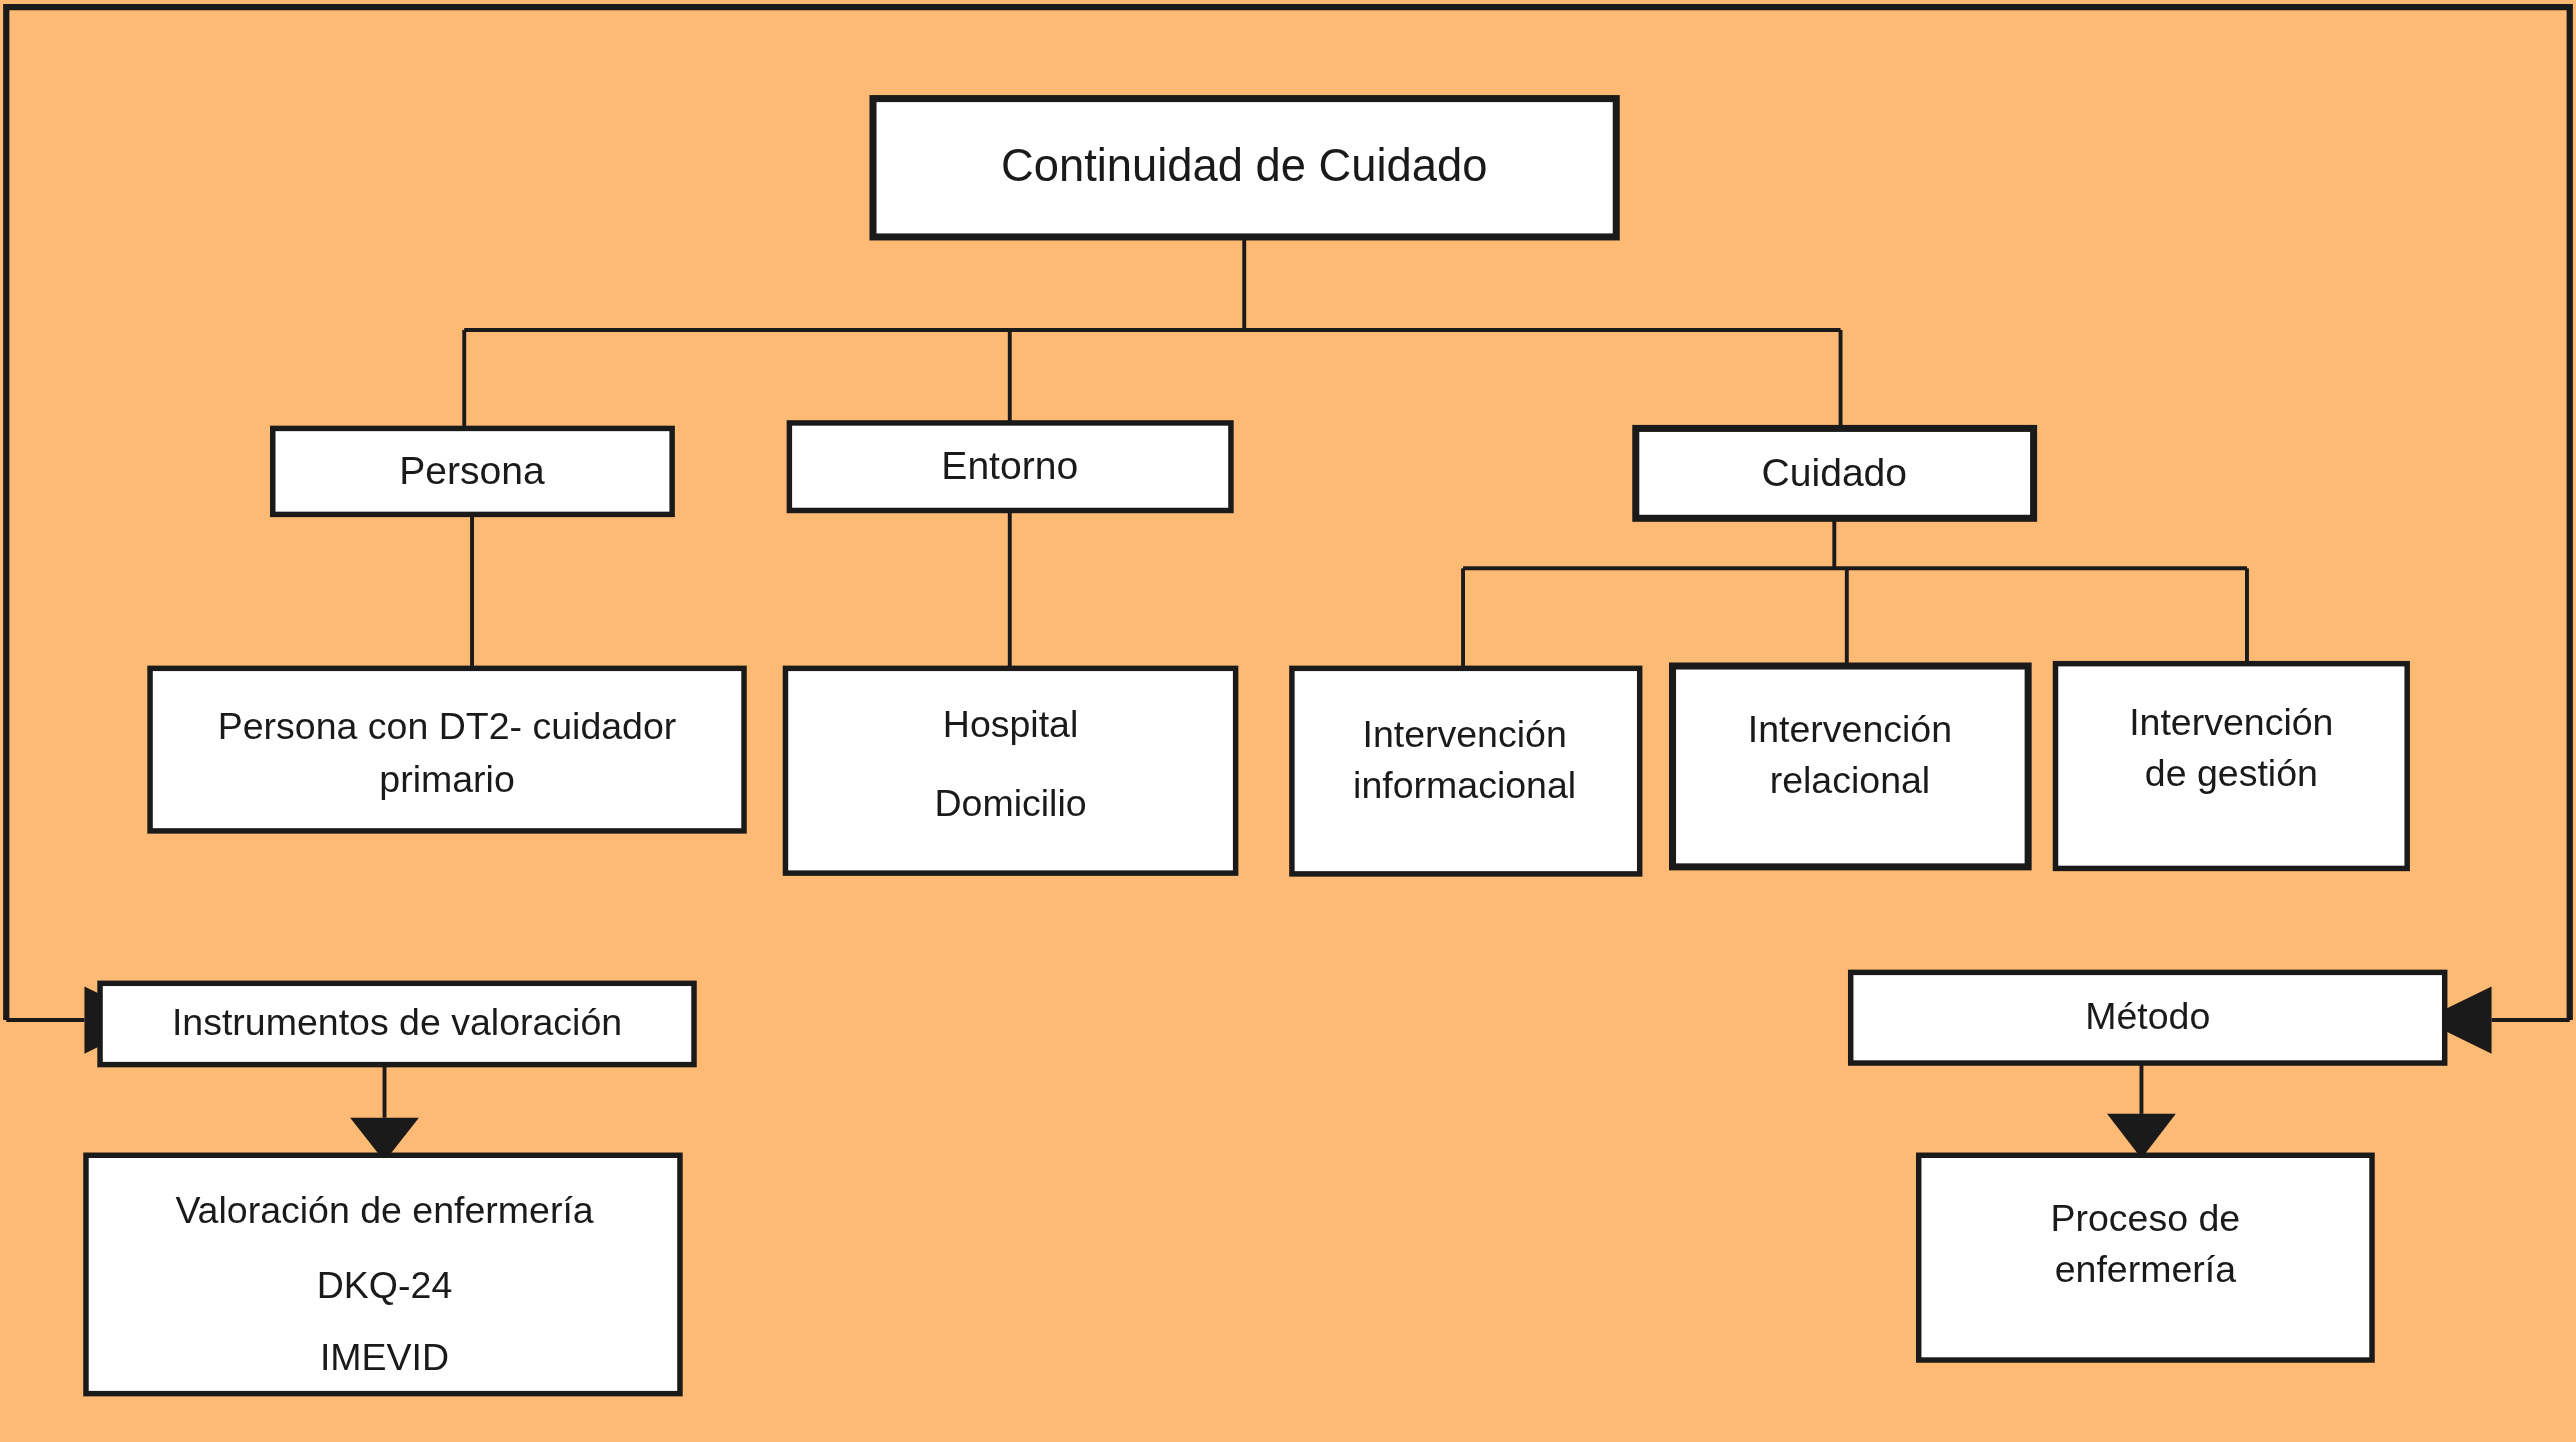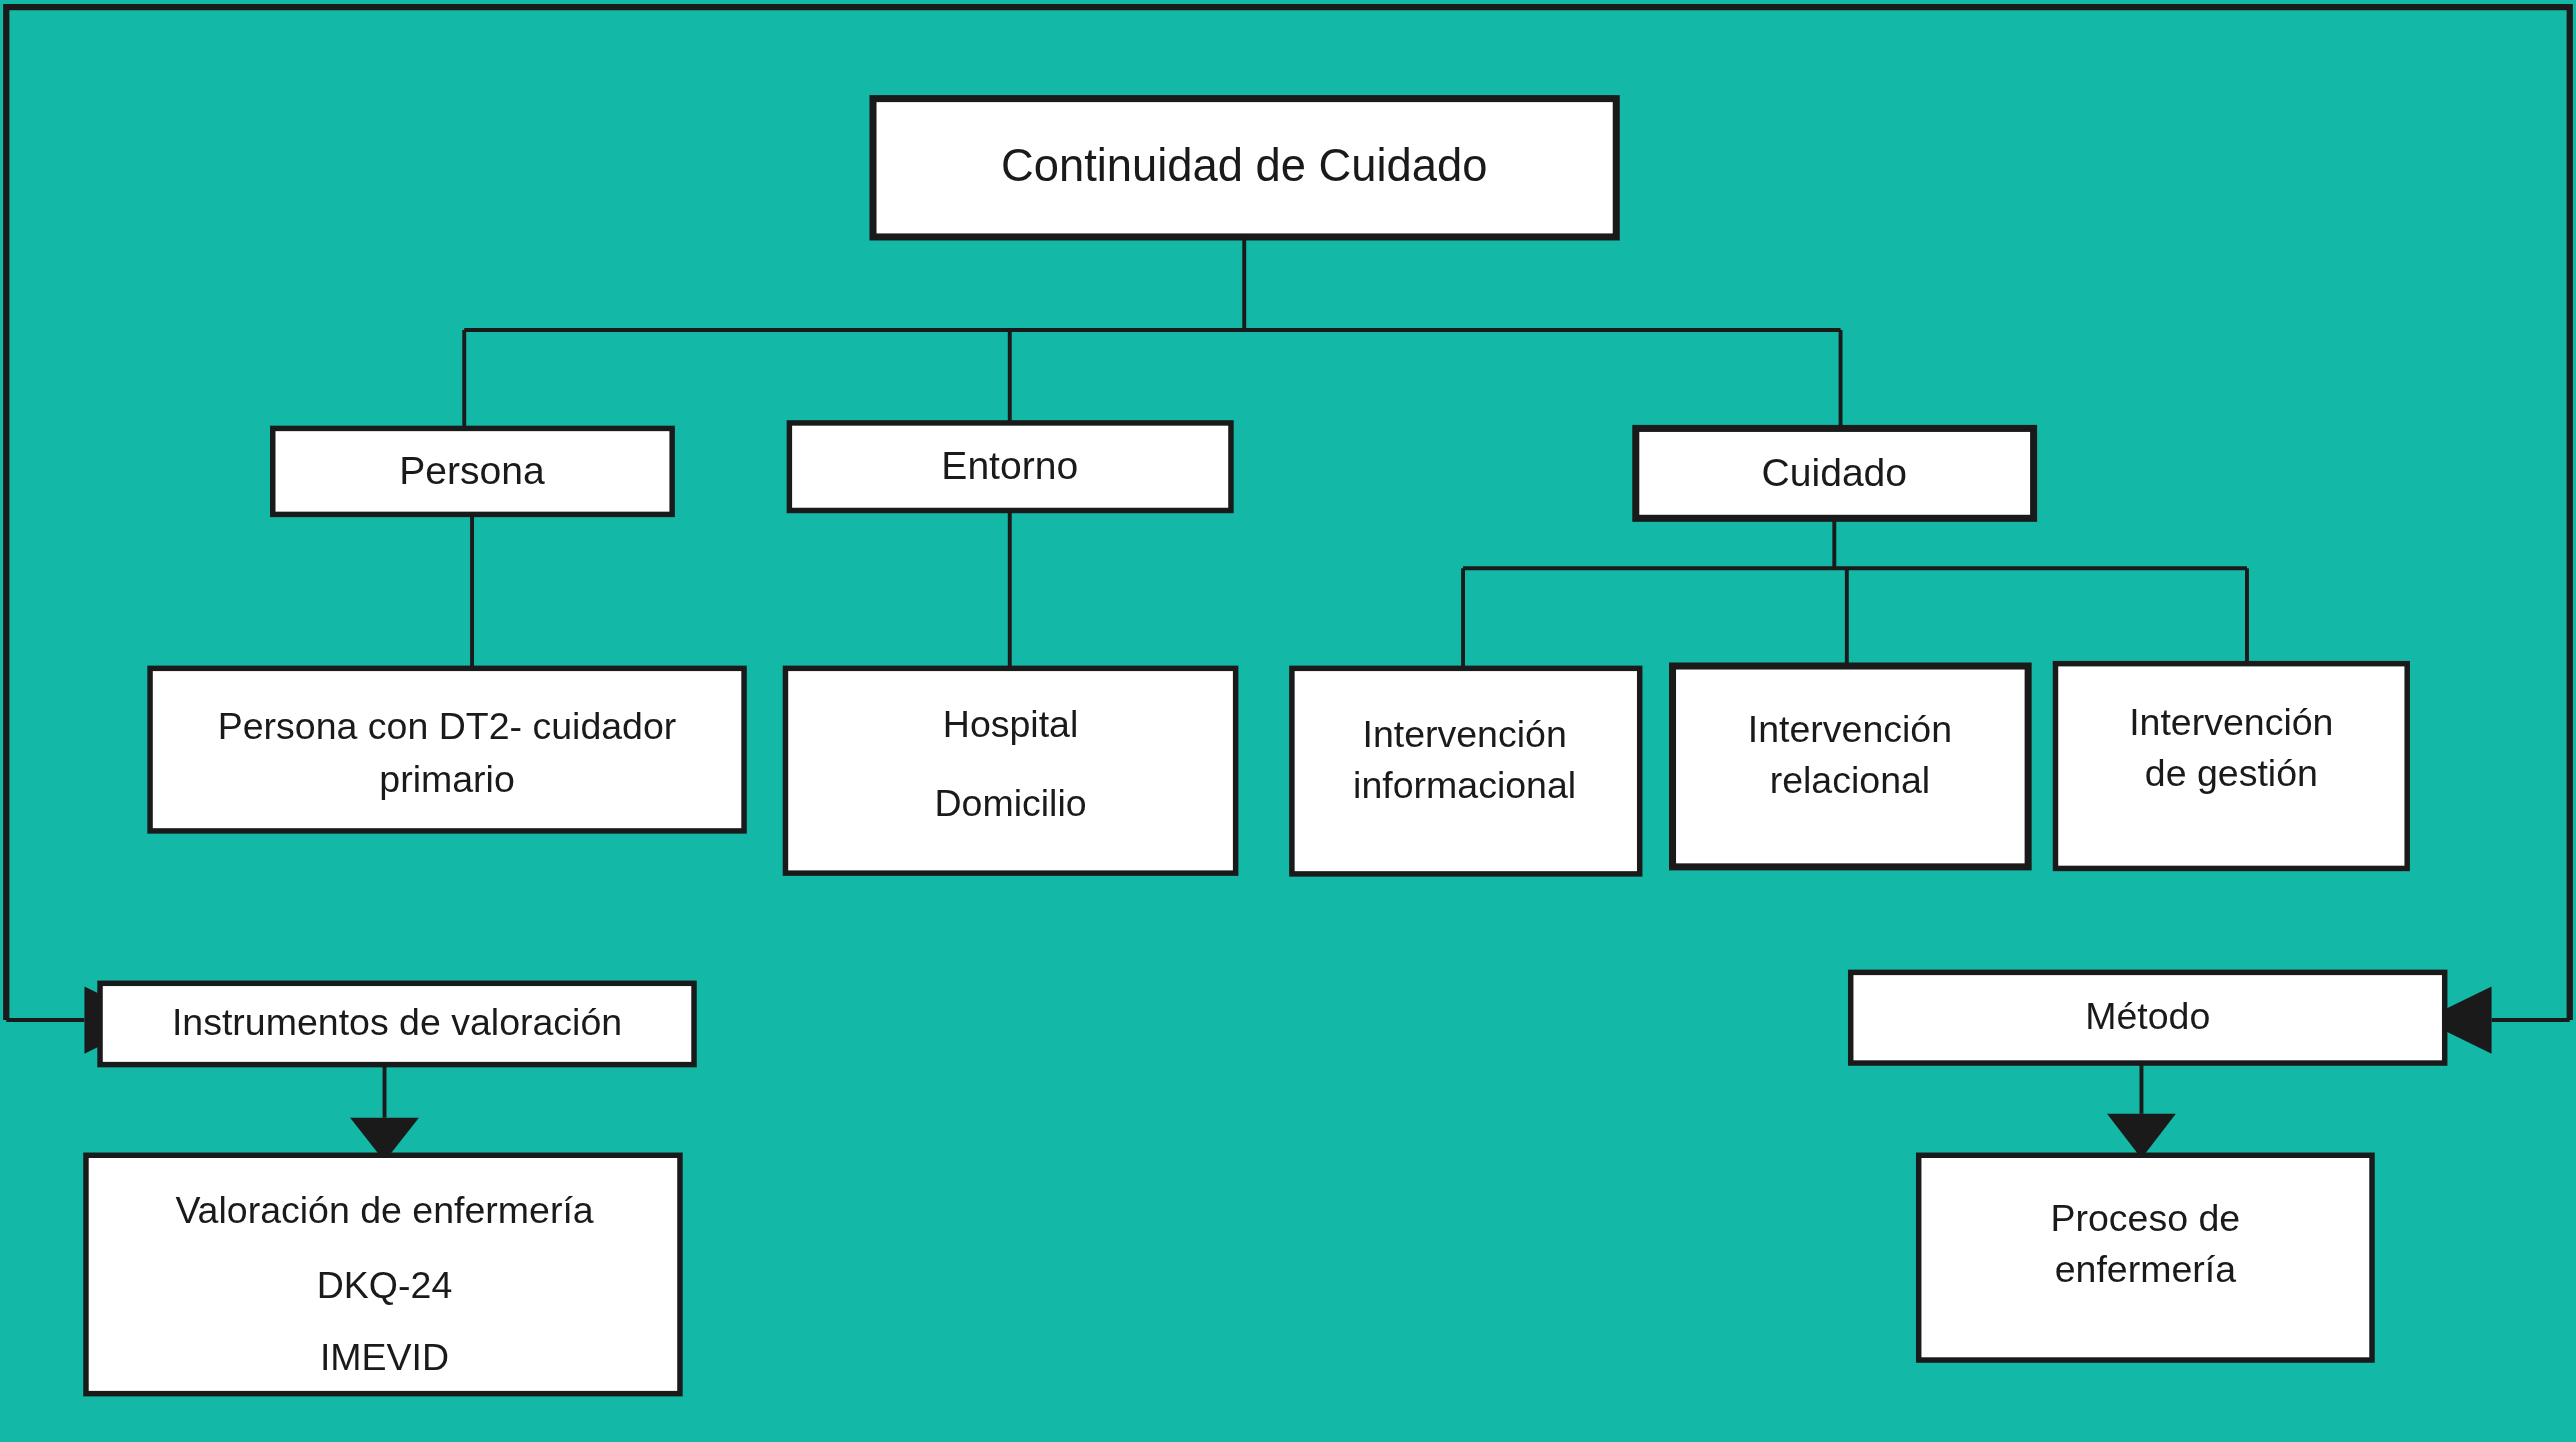--- a/index.html
+++ b/index.html
@@ -7,21 +7,21 @@
     padding: 0;
     background: #ffffff;
   }
   body {
     font-family: "Liberation Sans", sans-serif;
   }
   #diagram-root {
     position: relative;
     width: 2576px;
     height: 1443px;
-    background: #14b8a6;
+    background: #fdba74;
     overflow: hidden;
   }
   svg#diagram-canvas {
     position: absolute;
     top: 0;
     left: 0;
     width: 2576px;
     height: 1443px;
     display: block;
   }

